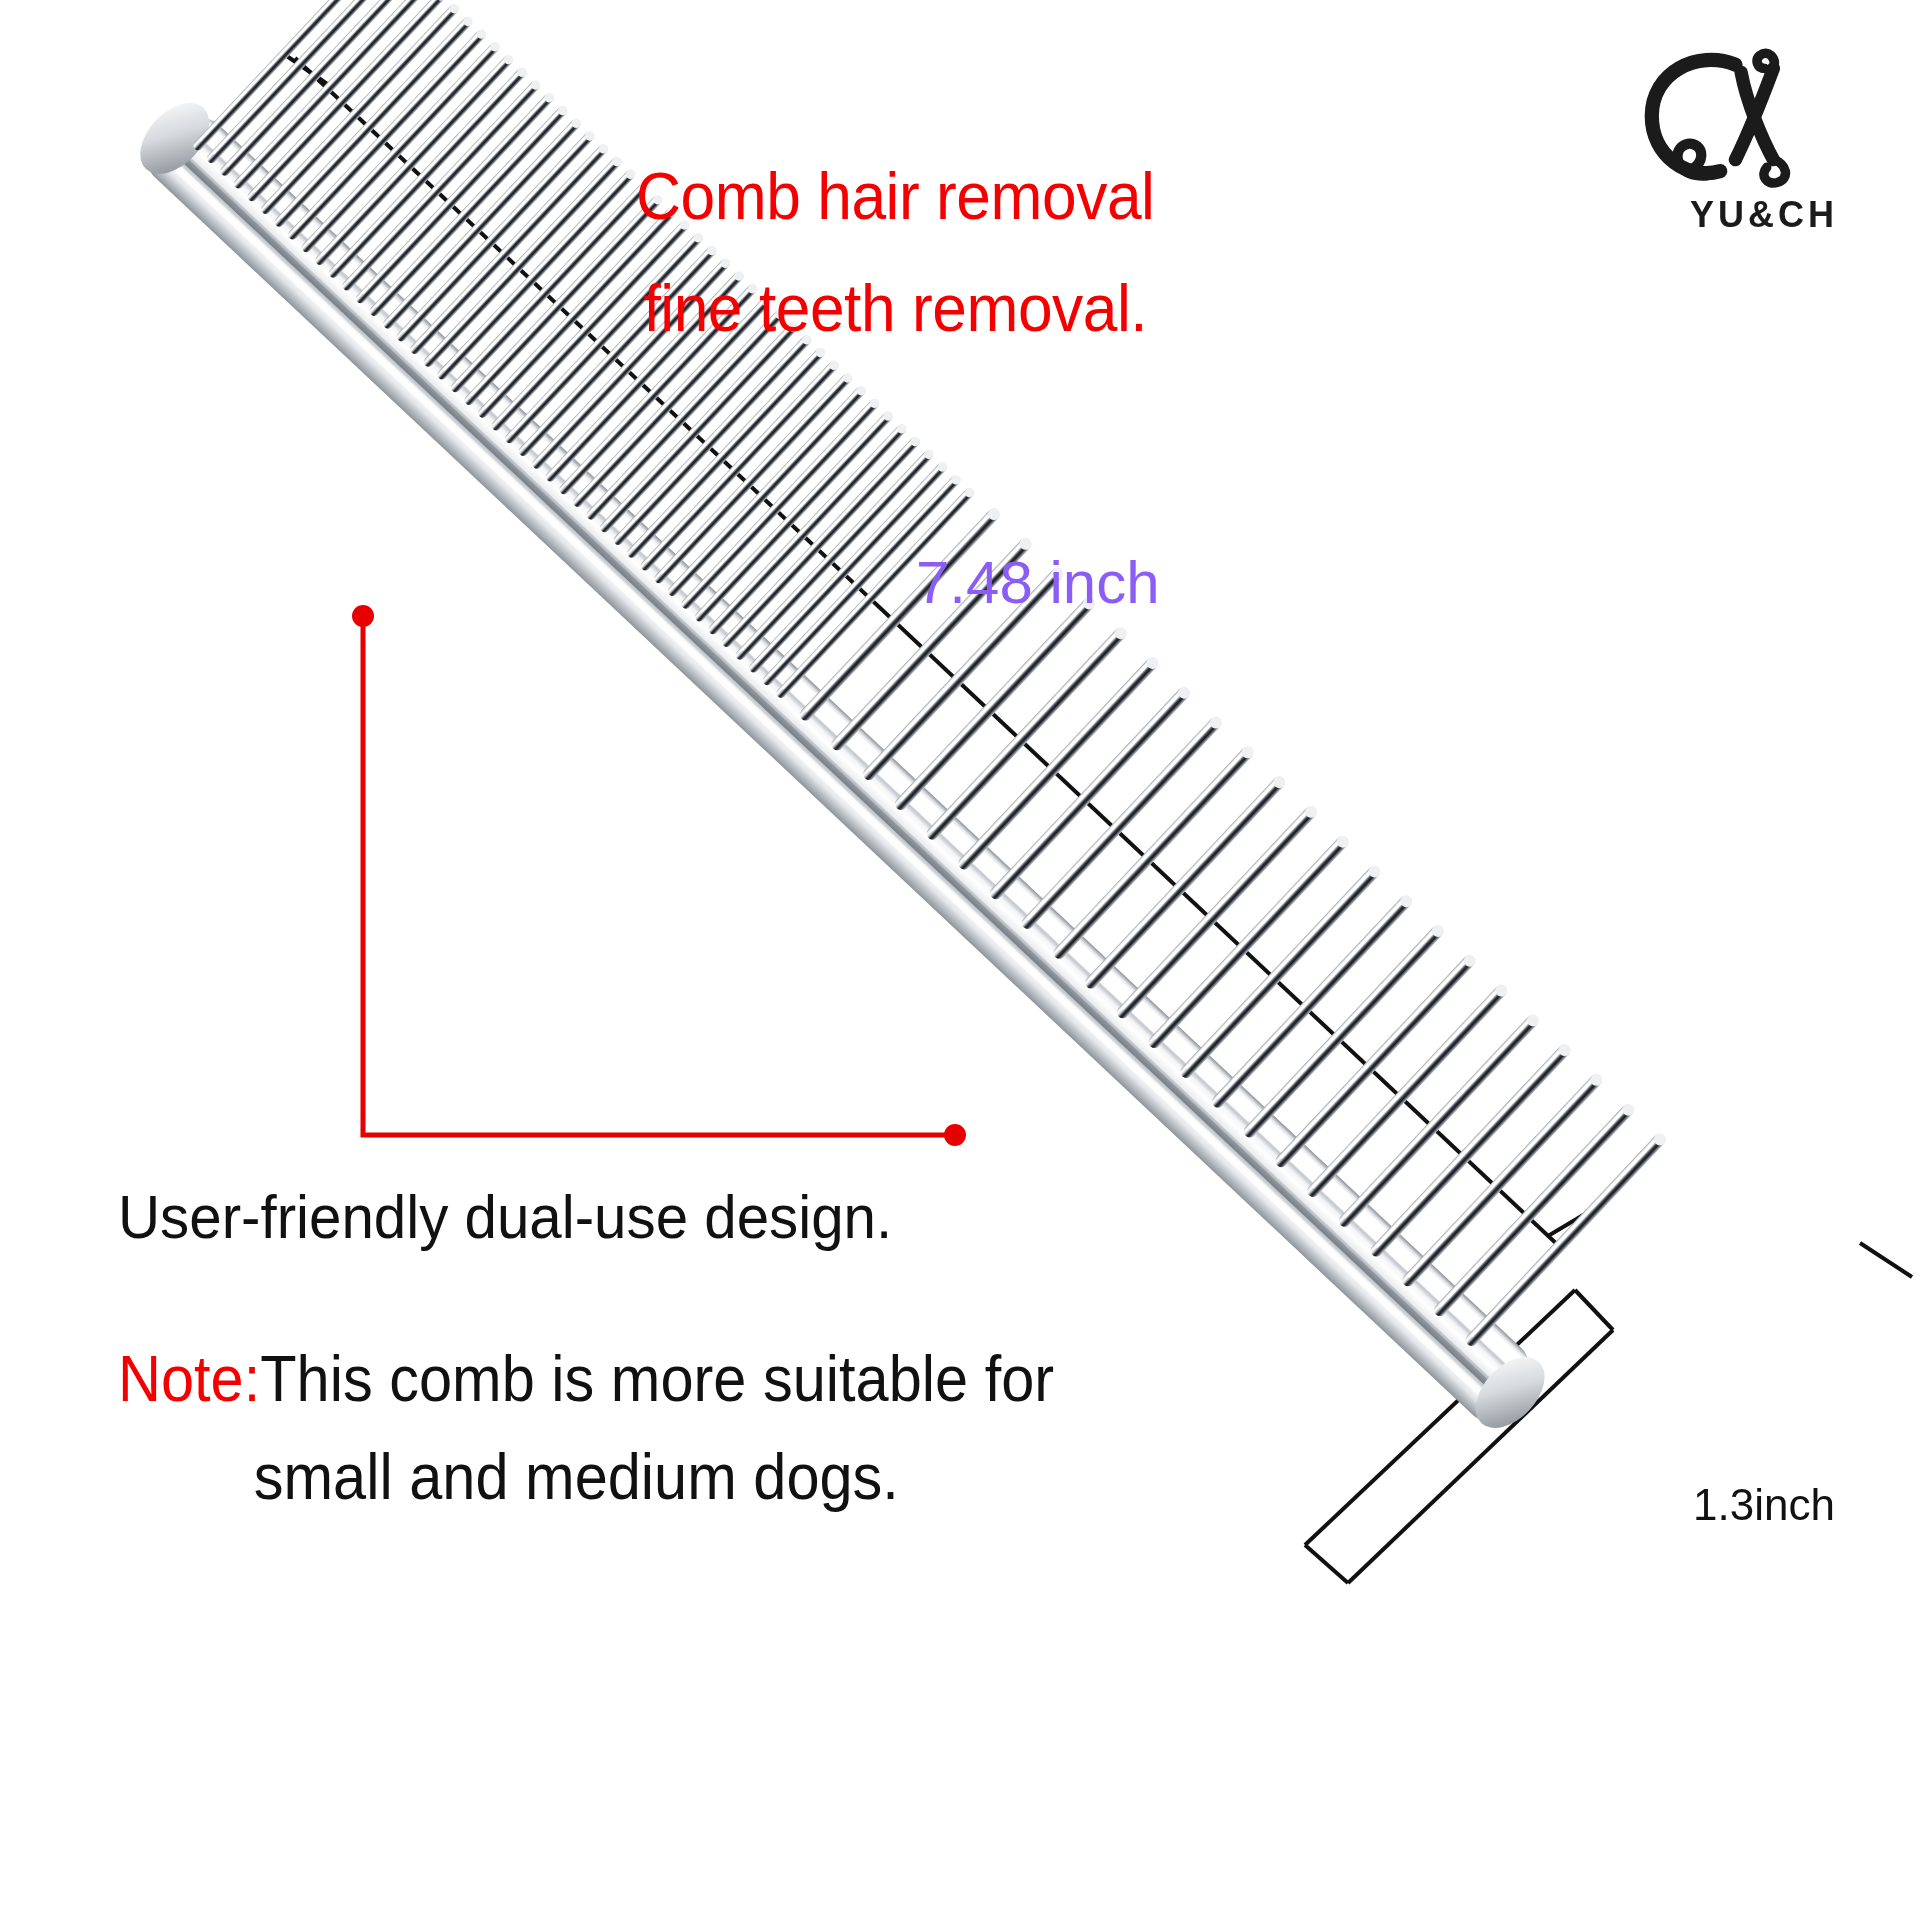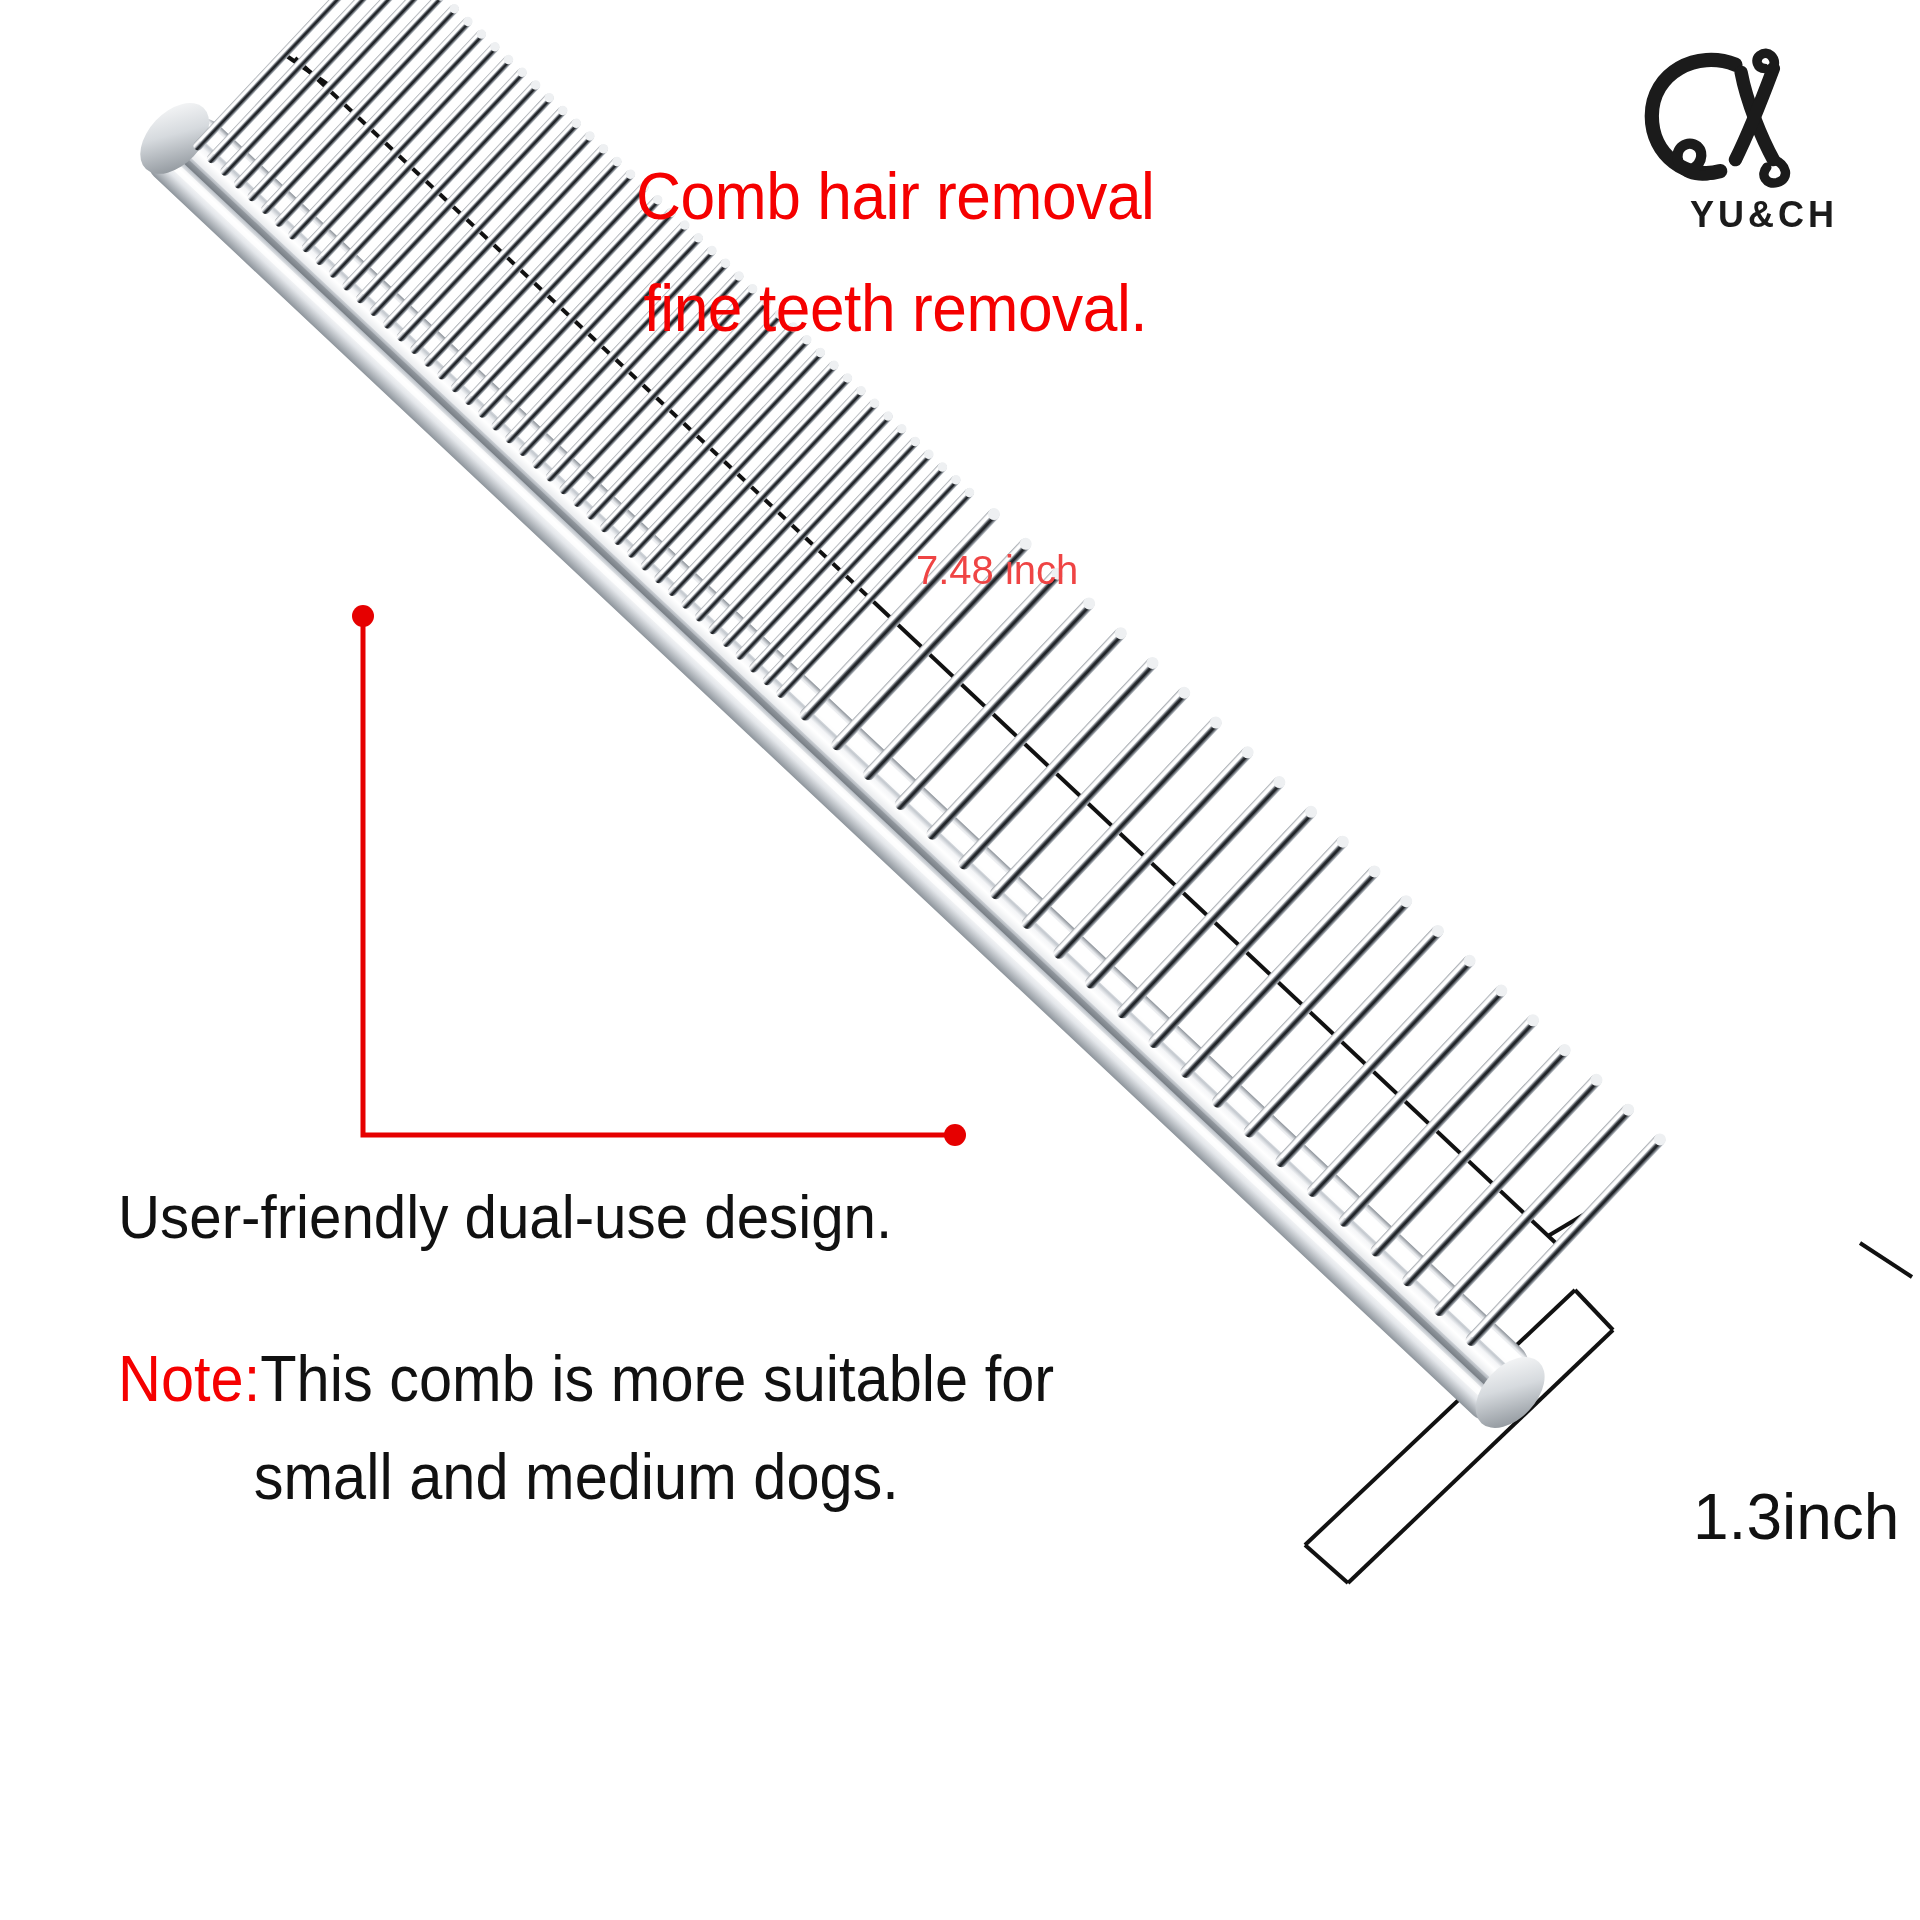--- a/index.html
+++ b/index.html
@@ -35,26 +35,26 @@
     font-size:36px;
     letter-spacing:4px;
     color:#1b1b1b;
     margin-top:2px;
     font-weight:700;
   }
 
   
   #len-label{
     left:916px; top:548px;
-    font-size:40px; color:#ef4444;
+    font-size:60px; color:#8b5cf6;
     white-space:nowrap;
   }
   #width-label{
     left:1693px; top:1480px;
-    font-size:64px; color:#111;
+    font-size:44px; color:#111;
     white-space:nowrap;
   }
 
   
   #callout-text{
     left:118px; top:1181px;
     font-size:62px; color:#111;
     transform:scaleX(0.94);
     transform-origin:left top;
     white-space:nowrap;

